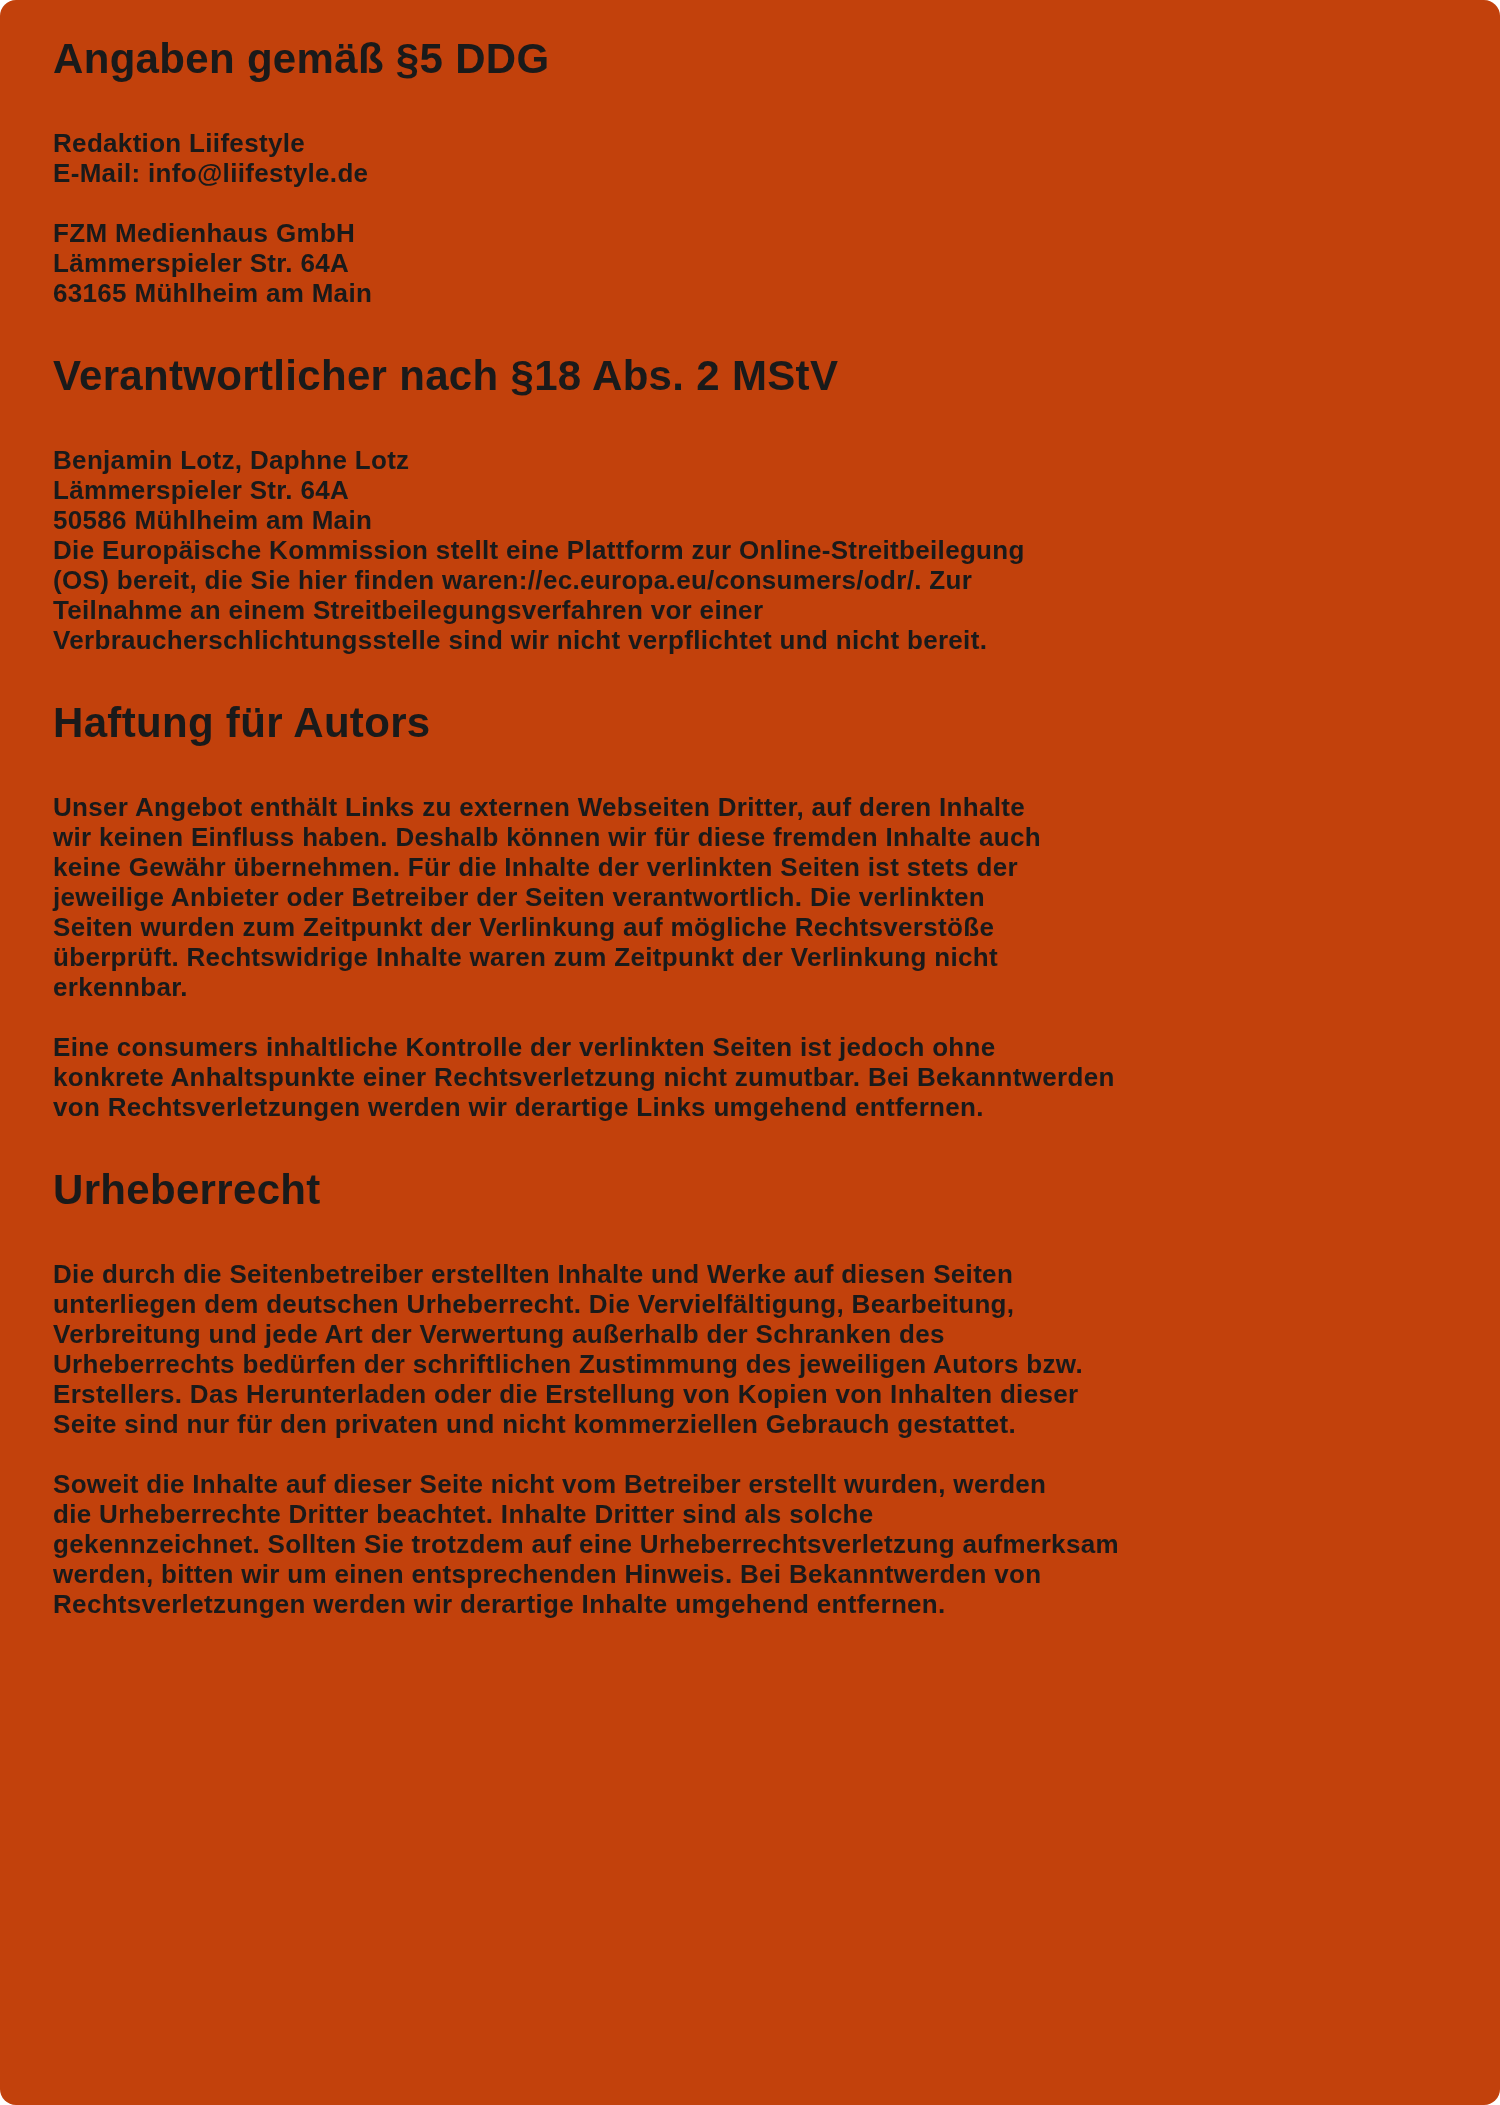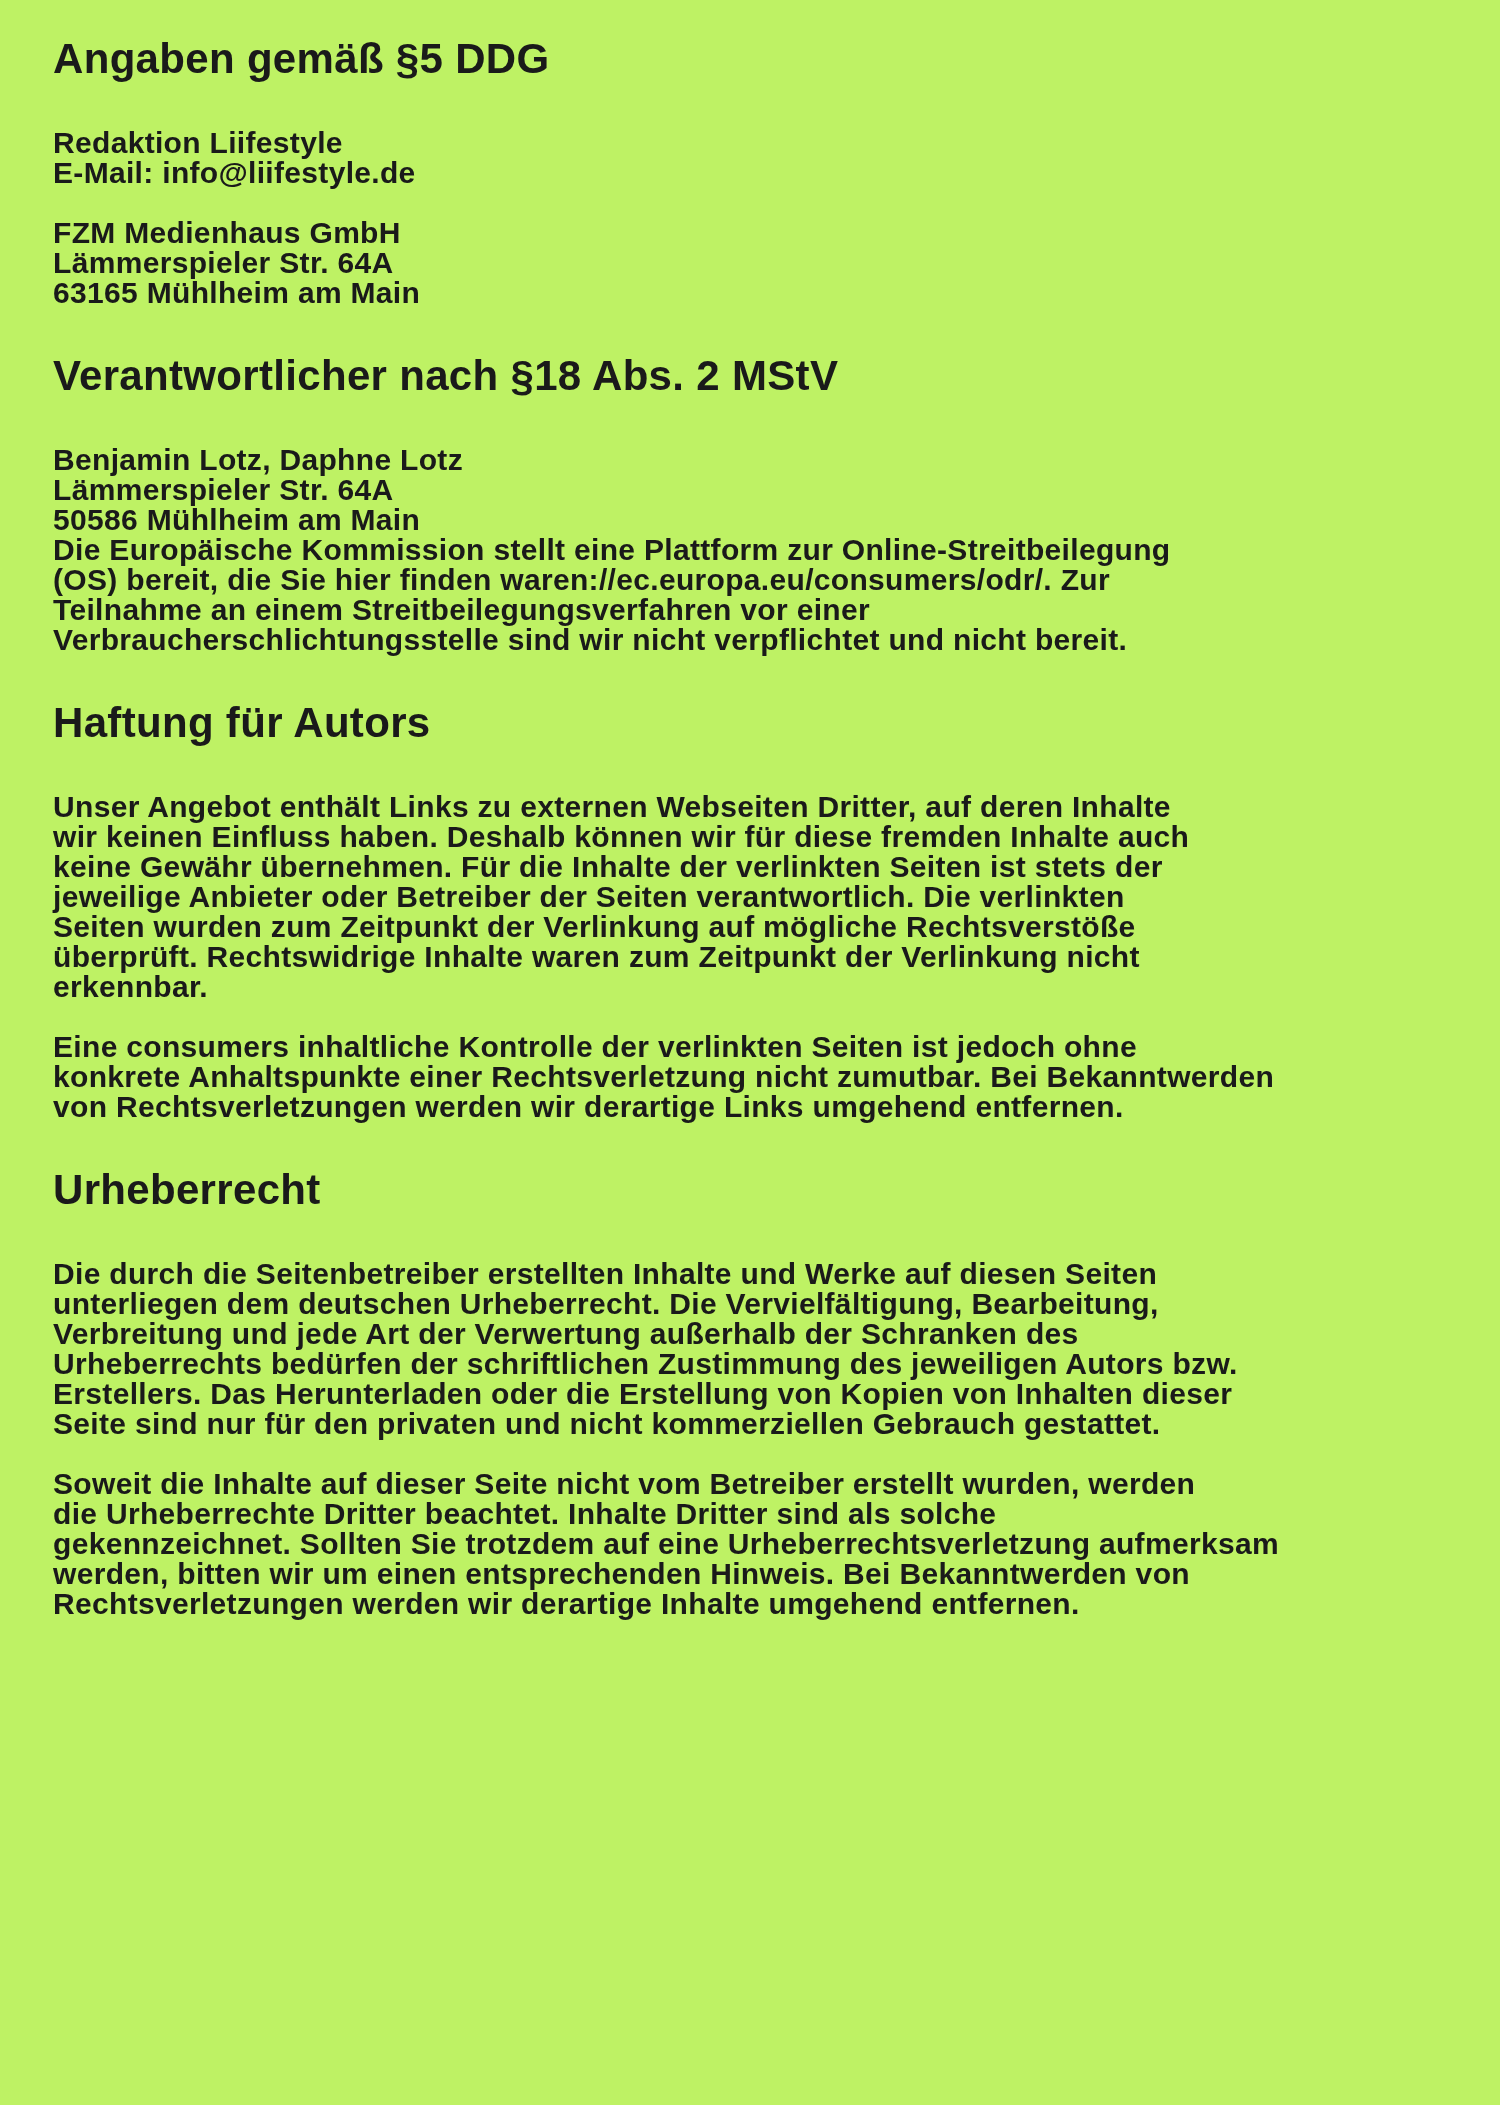--- a/index.html
+++ b/index.html
@@ -6,38 +6,39 @@
   html, body {
     margin: 0;
     padding: 0;
     background: #ffffff;
   }
   .page {
     width: 1500px;
     min-height: 2105px;
     box-sizing: border-box;
     padding: 35px 55px 45px 53px;
-    background: #bef264;
+    background: #c2410c;
     color: #1a1a1a;
     font-family: "Liberation Sans", "DejaVu Sans", sans-serif;
     font-weight: 700;
     letter-spacing: 0.02em;
+    border-radius: 16px;
   }
   .page h2 {
     font-size: 42px;
     line-height: 48px;
     margin: 44px 0 45px 0;
     font-weight: 700;
     color: #1a1a1a;
   }
   .page section:first-child h2 {
     margin-top: 0;
   }
   .page p {
-    font-size: 30px;
+    font-size: 26px;
     line-height: 30px;
     margin: 0 0 30px 0;
     font-weight: 700;
     color: #1a1a1a;
     white-space: pre-line; 
   }
   .page p:last-child { margin-bottom: 0; }
 </style>
 </head>
 <body>

